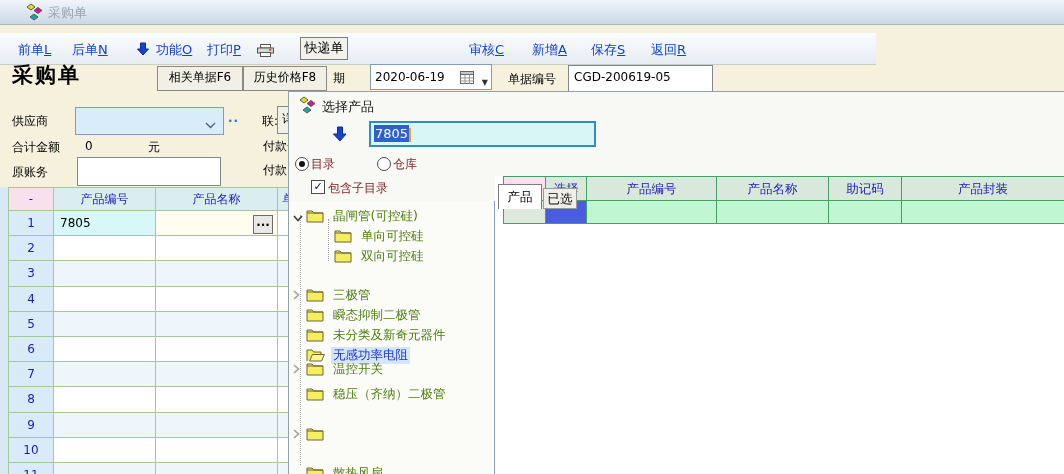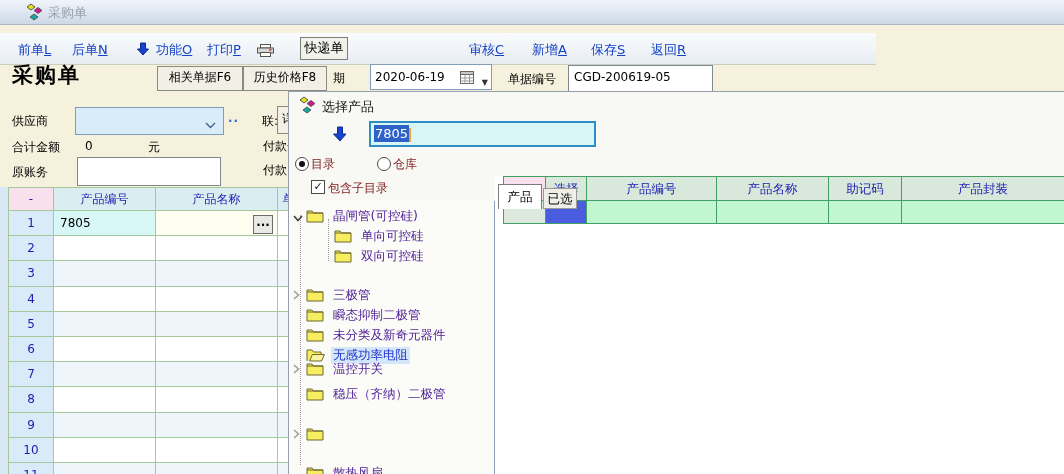--- a/index.html
+++ b/index.html
@@ -75,21 +75,21 @@
   .checkbox{position:absolute;left:22px;top:88px;width:12px;height:12px;border:1px solid #4a4a4a;background:#fff;
     font-size:11px;line-height:12px;text-align:center;color:#111;}
   .dlg-label{position:absolute;color:#7f1d1d;}
   .tree-panel{position:absolute;left:0;top:109px;width:205px;height:274px;background:#fbfbf7;
     border-right:1px solid #8ba0b8;overflow:hidden;}
   .tree-item{position:absolute;left:0;height:19.8px;width:100%;white-space:nowrap;}
   .tree-item .arr{position:absolute;left:4px;top:5px;}
   .tree-item .folder{position:absolute;top:2px;}
   .tree-item.lvl0 .folder{left:17px;} .tree-item.lvl0 .tlabel{left:42px;}
   .tree-item.lvl1 .folder{left:45px;} .tree-item.lvl1 .tlabel{left:70px;}
-  .tlabel{position:absolute;top:2px;font-size:12.5px;color:#4c1d95;padding:0 2px;}
+  .tlabel{position:absolute;top:2px;font-size:12.5px;color:#4d7c0f;padding:0 2px;}
   .tree-item.sel .tlabel{color:#2233cc;background:#d4e6fa;}
   .dotline{position:absolute;width:0;border-left:1px dotted #9a9a9a;}
   .tabs-row{position:absolute;top:60px;left:206px;right:0;height:25px;margin-top:32px;}
   .tab{position:absolute;box-sizing:border-box;text-align:center;font-size:12.5px;}
   .tab.active{left:3px;top:0;width:44px;height:25px;background:#fff;border:1px solid #7b7b7b;
     border-bottom:none;line-height:24px;z-index:3;}
   .tab.idle{left:48px;top:4px;width:34px;height:21px;background:#efefe8;border:1px solid #9a9a9a;
     line-height:19px;z-index:1;}
   .white-area{position:absolute;left:206px;top:84px;width:570px;height:299px;background:#fff;}
   .dtable{position:absolute;left:214px;top:84px;width:562px;}

